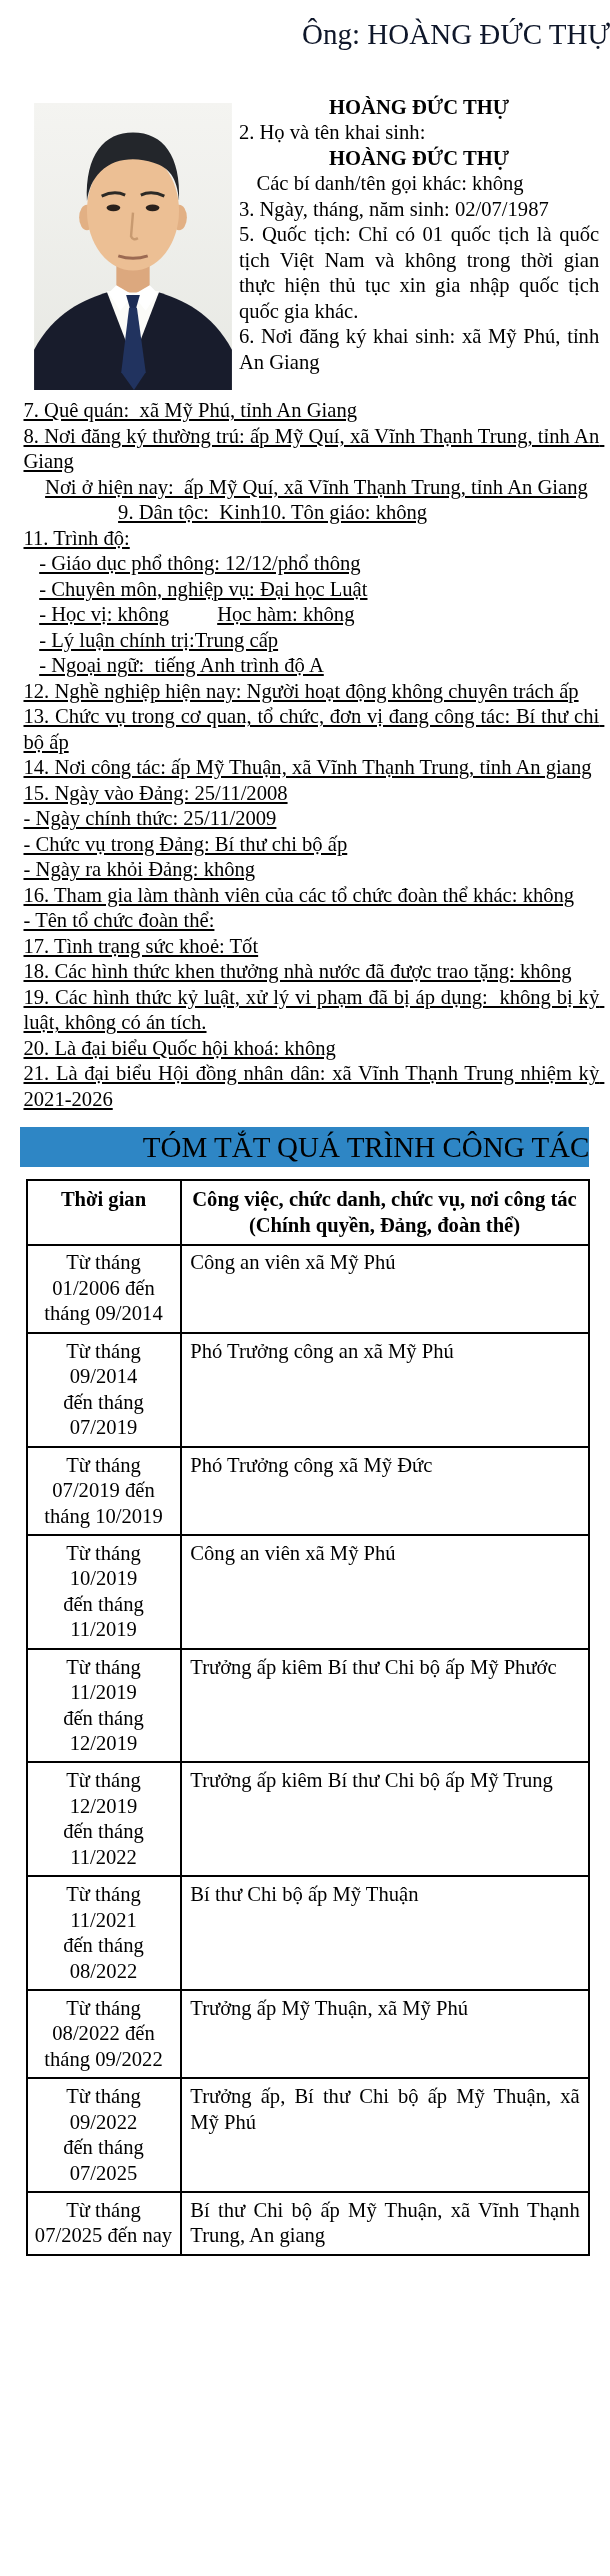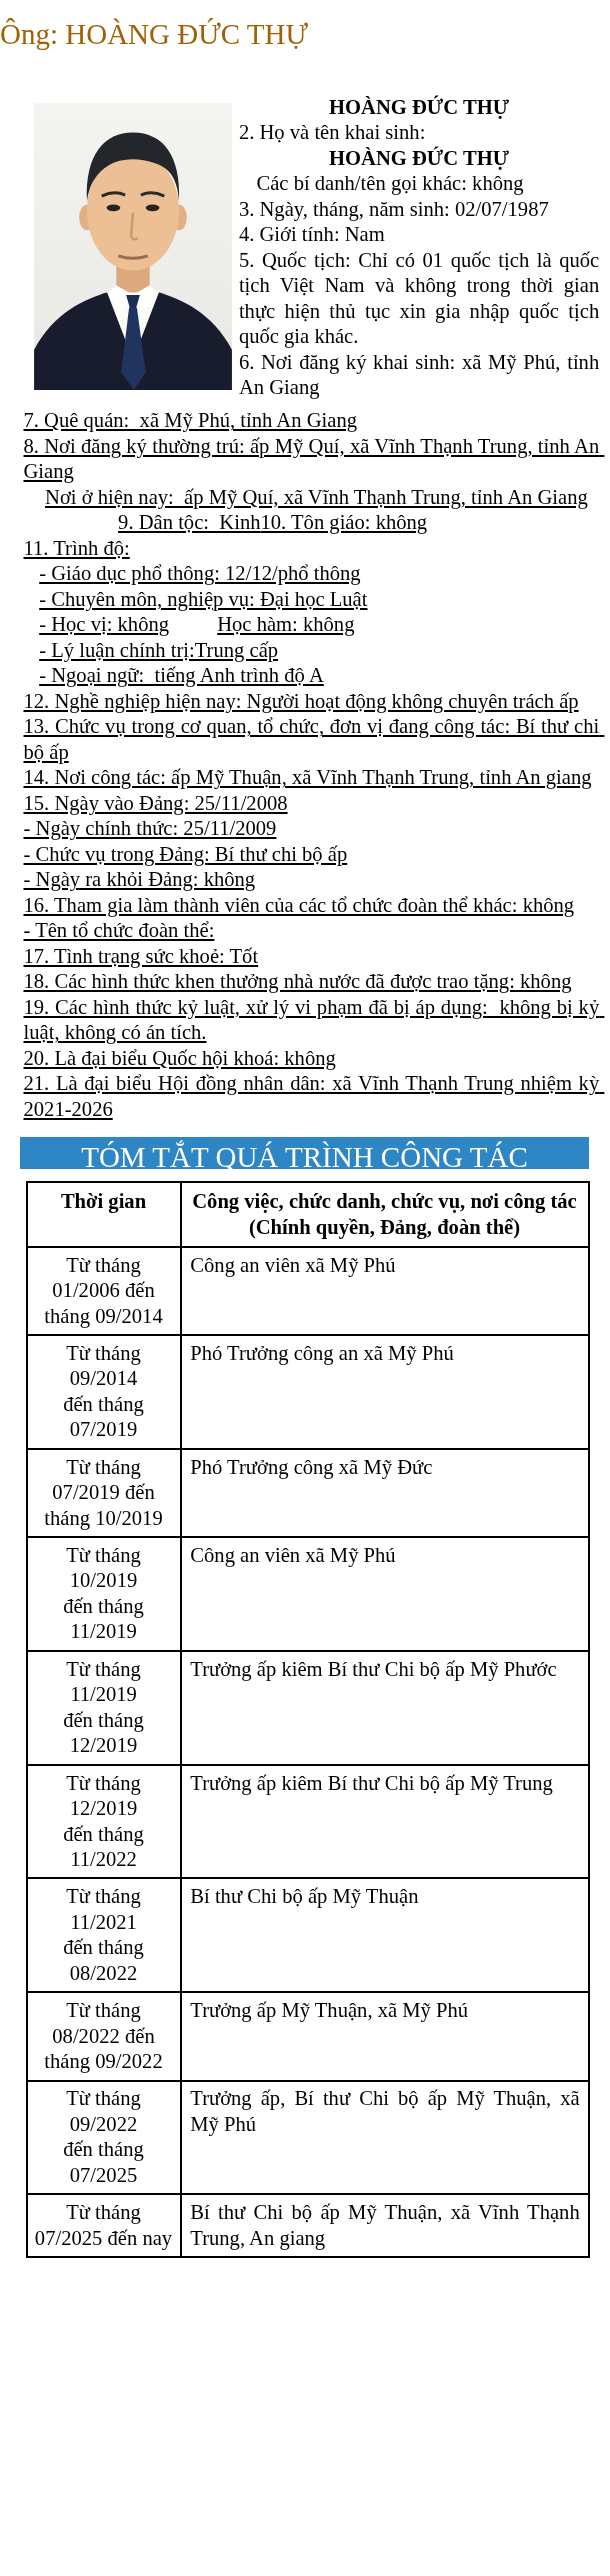--- a/index.html
+++ b/index.html
@@ -2,43 +2,43 @@
 <html lang="vi"><head>
 <meta charset="utf-8">
 <style>
   html,body{margin:0;padding:0;background:#fff;}
   .page{
     width:610px;height:2576px;position:relative;overflow:hidden;background:#fff;
     font-family:"Liberation Serif","DejaVu Serif",serif;
     font-size:20.6px;line-height:25.5px;color:#000;
   }
   .doc-title{
-    padding-top:14.7px;text-align:left;font-size:29px;line-height:39px;
-    color:#a16207;font-weight:400;
+    padding-top:14.7px;text-align:right;font-size:29px;line-height:39px;
+    color:#0f172a;font-weight:400;
   }
   .profile{display:flex;align-items:flex-start;margin-top:41px;padding-left:34px;padding-right:10.8px;}
   .photo-wrap{flex:0 0 198px;margin-top:8.8px;}
   .photo-wrap svg{display:block;width:198px;height:287px;}
   .beside{flex:1 1 auto;min-width:0;margin-left:6.9px;}
   .full{margin-top:7.8px;padding:0 10.8px 0 23.5px;text-decoration:underline;}
   .line{white-space:pre-wrap;text-align:justify;}
   .name{font-weight:700;text-align:center;white-space:normal;}
   .beside .sub{padding-left:17.6px;}
   .full .sub{padding-left:21.6px;}
   .dash{padding-left:15.7px;}
   .hy{padding-left:0;}
   .cols{display:flex;text-align:right;}
   .cols span{white-space:pre-wrap;display:block;}
   .cols span:first-child{flex:0 0 237px;}
   .dashcols{display:flex;padding-left:15.7px;}
   .dashcols span{white-space:pre-wrap;display:block;}
   .dashcols span:first-child{flex:0 0 178px;}
   .banner{
-    margin:14.7px 20.6px 0 19.6px;background:#2e86c5;color:#ffffff;text-align:center;
-    font-size:29px;line-height:40px;height:32px;font-weight:400;
+    margin:14.7px 20.6px 0 19.6px;background:#2e86c5;color:#000000;text-align:right;
+    font-size:29px;line-height:40px;height:40px;font-weight:400;
   }
   table.history{border-collapse:collapse;table-layout:fixed;width:564px;margin:11.8px 0 0 25.5px;}
   table.history th,table.history td{border:2px solid #000;vertical-align:top;}
   table.history th{font-weight:700;text-align:center;padding:4.9px 3.9px;line-height:26.5px;}
   col.c-time{width:154px;}
   td.period{text-align:center;white-space:pre-line;padding:4.9px 3.9px;}
   td.role{text-align:justify;white-space:pre-wrap;padding:4.9px 7.8px 4.9px 8.8px;}
 </style>
 </head>
 <body>
@@ -87,21 +87,20 @@
 
         <path d="M86,156 Q101,161 116,156" stroke="#9c6a52" stroke-width="3" fill="none"></path>
       </svg>
     </div>
     <div class="beside">
         <div class="line name">HOÀNG ĐỨC THỰ</div>
         <div class="line line">2. Họ và tên khai sinh:</div>
         <div class="line name">HOÀNG ĐỨC THỰ</div>
         <div class="line sub">Các bí danh/tên gọi khác: không</div>
         <div class="line line">3. Ngày, tháng, năm sinh: 02/07/1987</div>
-        <div class="line line">4. Giới tính: Nam</div>
         <div class="line line">5. Quốc tịch: Chỉ có 01 quốc tịch là quốc tịch Việt Nam và không trong thời gian thực hiện thủ tục xin gia nhập quốc tịch quốc gia khác.</div>
         <div class="line line">6. Nơi đăng ký khai sinh: xã Mỹ Phú, tỉnh An Giang</div>
       </div>
   </div>
 
   <div class="full">
       <div class="line line">7. Quê quán:  xã Mỹ Phú, tỉnh An Giang</div>
       <div class="line line">8. Nơi đăng ký thường trú: ấp Mỹ Quí, xã Vĩnh Thạnh Trung, tỉnh An Giang</div>
       <div class="line sub">Nơi ở hiện nay:  ấp Mỹ Quí, xã Vĩnh Thạnh Trung, tỉnh An Giang</div>
       <div class="cols">

